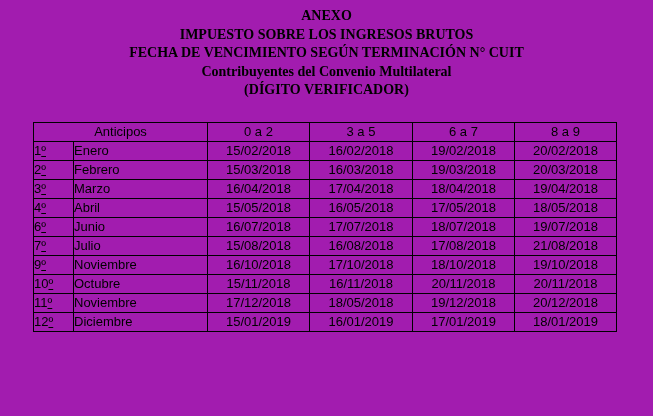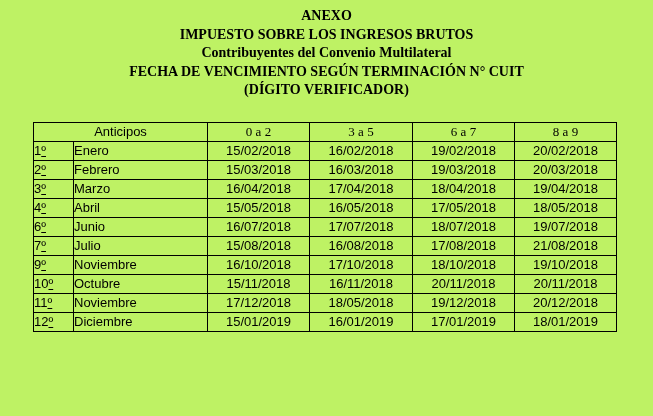--- a/index.html
+++ b/index.html
@@ -1,19 +1,19 @@
 <!DOCTYPE html>
 <html><head>
 <meta charset="utf-8">
 <style>
   html,body{margin:0;padding:0;background:#fff;}
   .page{
     position:relative;
     width:653px;height:416px;
-    background:#bef264;
+    background:#a21caf;
     color:#000;
     font-family:"Liberation Sans","DejaVu Sans",sans-serif;
     overflow:hidden;
   }
   .doc-header{
     position:absolute;top:7px;left:0;width:100%;
     text-align:center;
     font-family:"Liberation Serif","DejaVu Serif",serif;
     font-weight:bold;
     font-size:14px;
@@ -30,36 +30,36 @@
     height:18px;
     padding:0;
     font-size:13px;
     font-weight:normal;
     color:#000;
     white-space:nowrap;
     overflow:hidden;
     line-height:18px;
   }
   th.h-merged{ }
-  th.h-range{ text-align:center;font-family:Liberation Serif, serif; }
+  th.h-range{ text-align:center; }
   td.c-num{ text-align:left; padding-left:6px; }
   td.c-month{ text-align:left; padding-left:7px; }
   td.c-date{ text-align:center; }
   .ord{ text-decoration:underline; }
 </style>
 </head>
 <body>
 
 <div class="page">
 
   <div class="doc-header">
     <div>ANEXO</div>
     <div>IMPUESTO SOBRE LOS INGRESOS BRUTOS</div>
+    <div>FECHA DE VENCIMIENTO SEGÚN TERMINACIÓN N° CUIT</div>
     <div>Contribuyentes del Convenio Multilateral</div>
-    <div>FECHA DE VENCIMIENTO SEGÚN TERMINACIÓN N° CUIT</div>
     <div>(DÍGITO VERIFICADOR)</div>
   </div>
 
   <table class="venc">
     <colgroup>
       <col style="width:40px">
       <col style="width:134px">
       <col style="width:102px">
       <col style="width:103px">
       <col style="width:102px">

